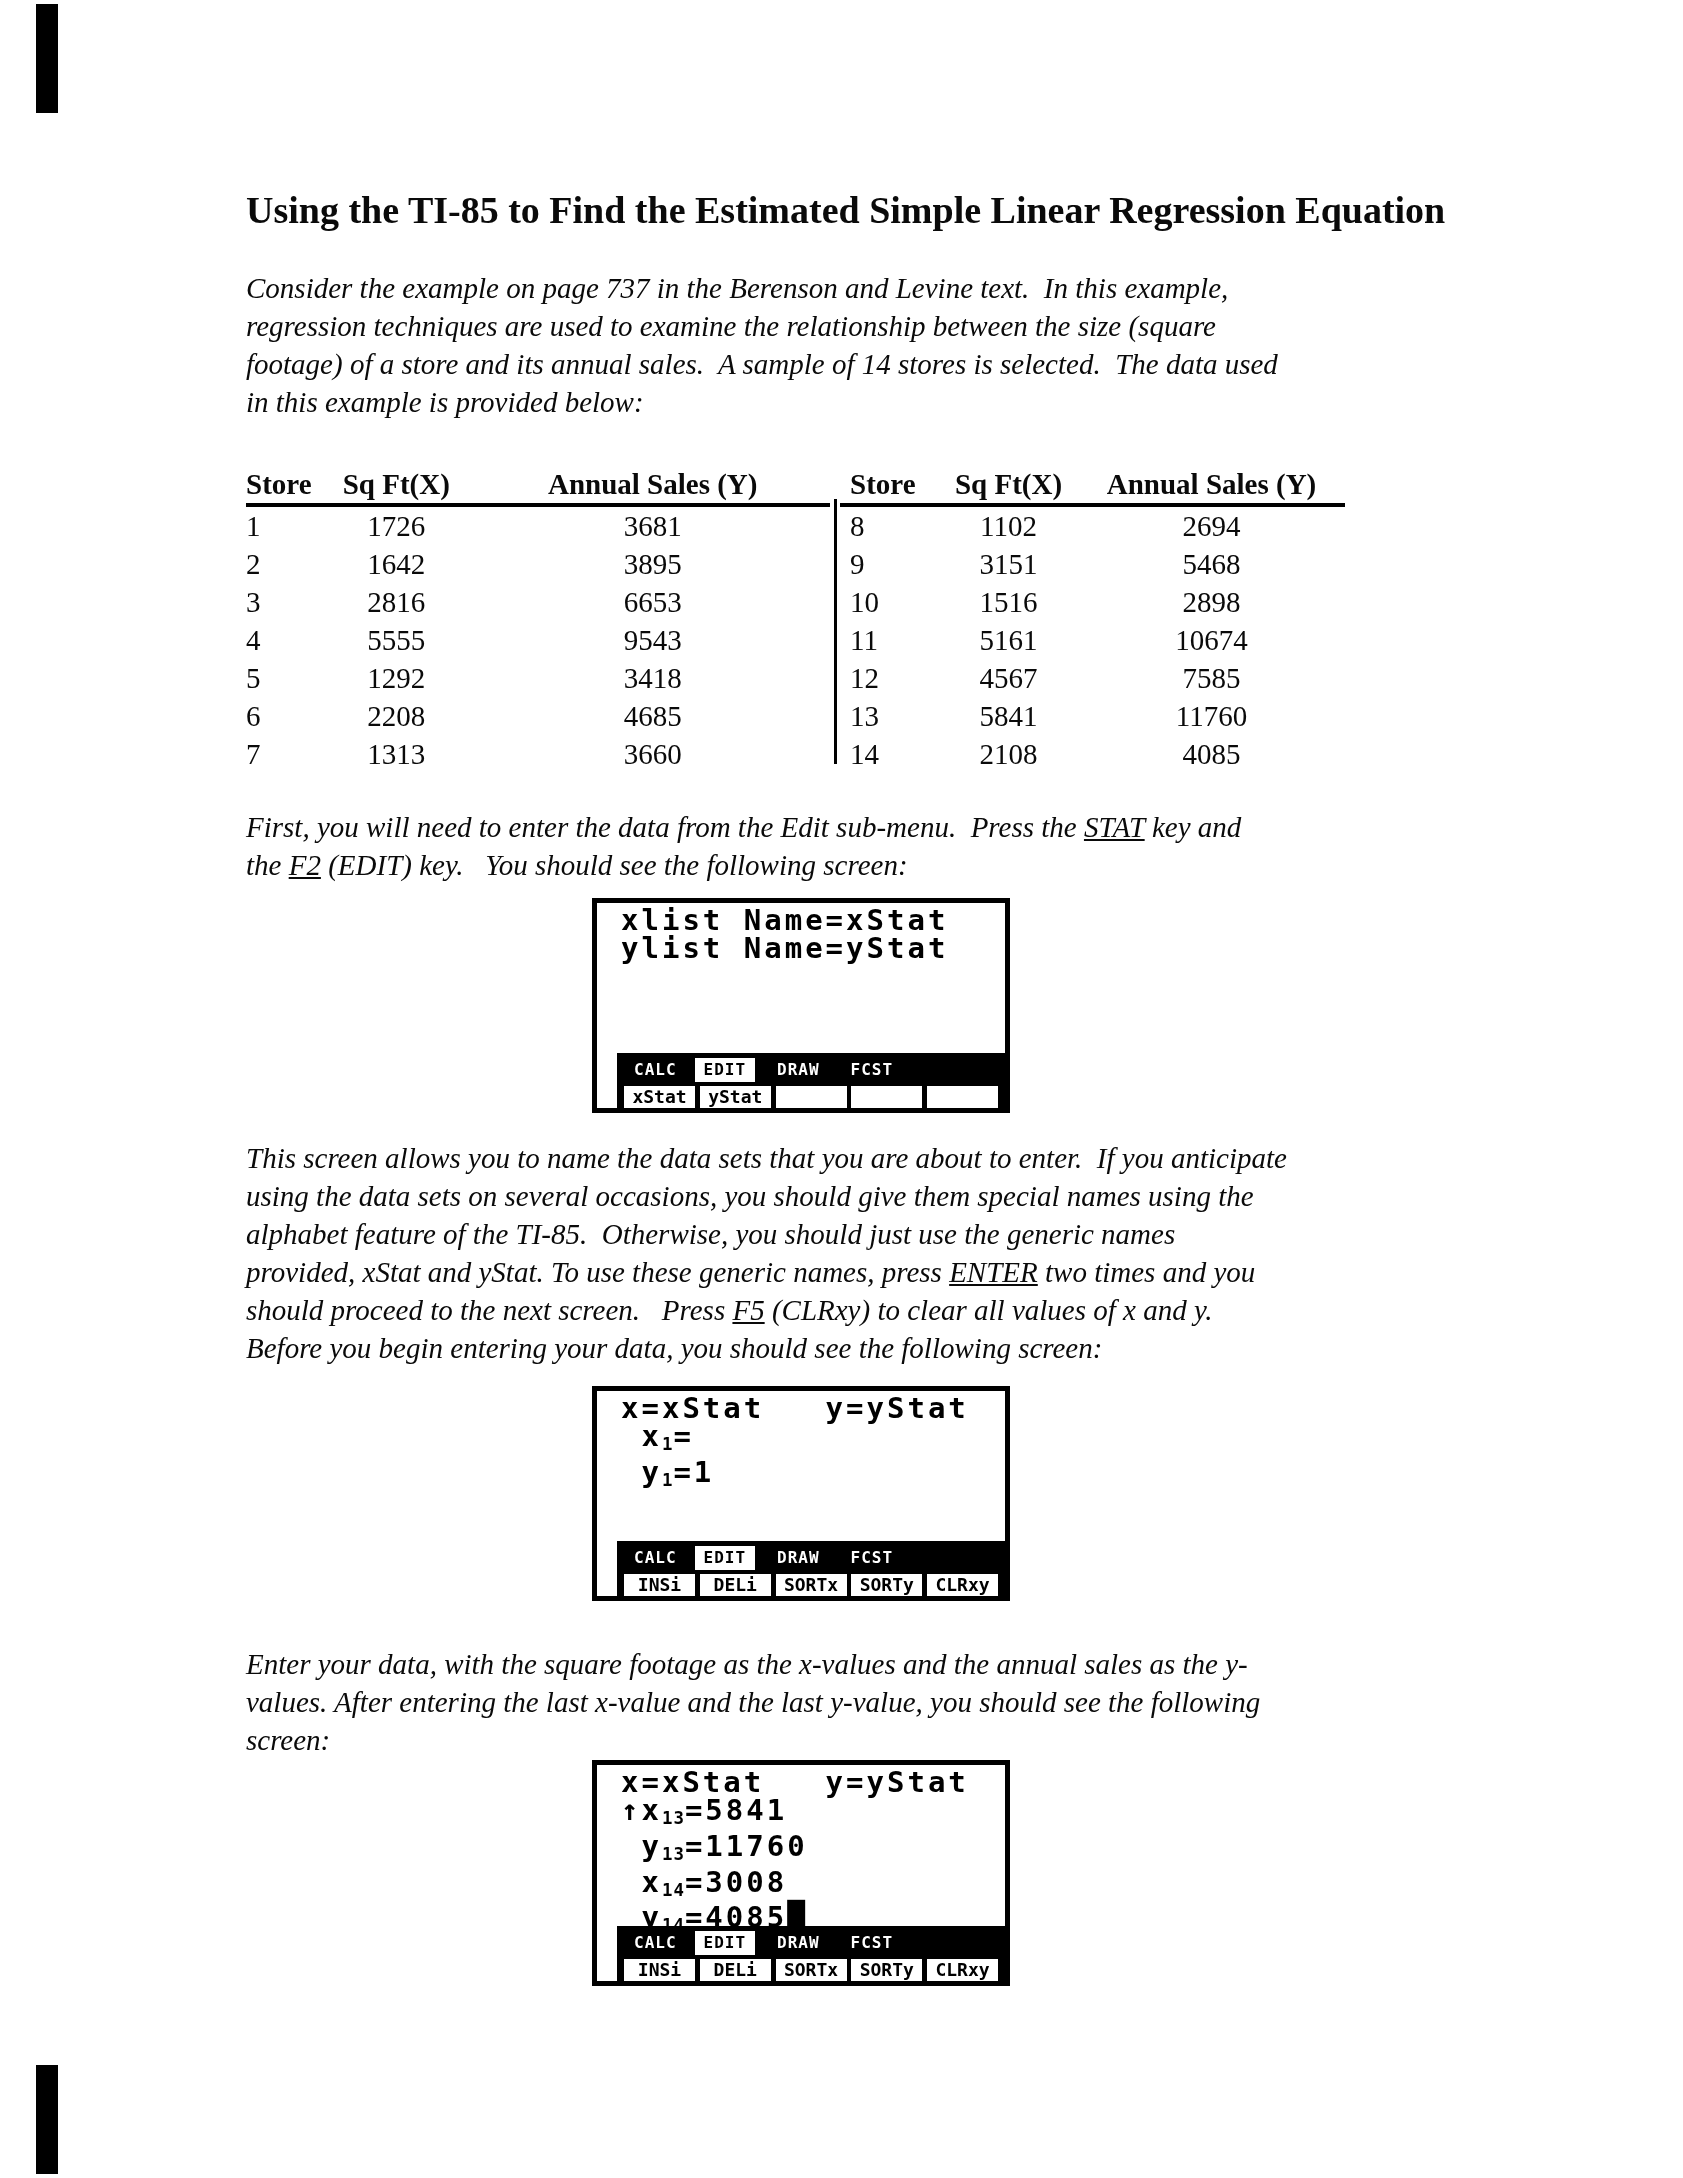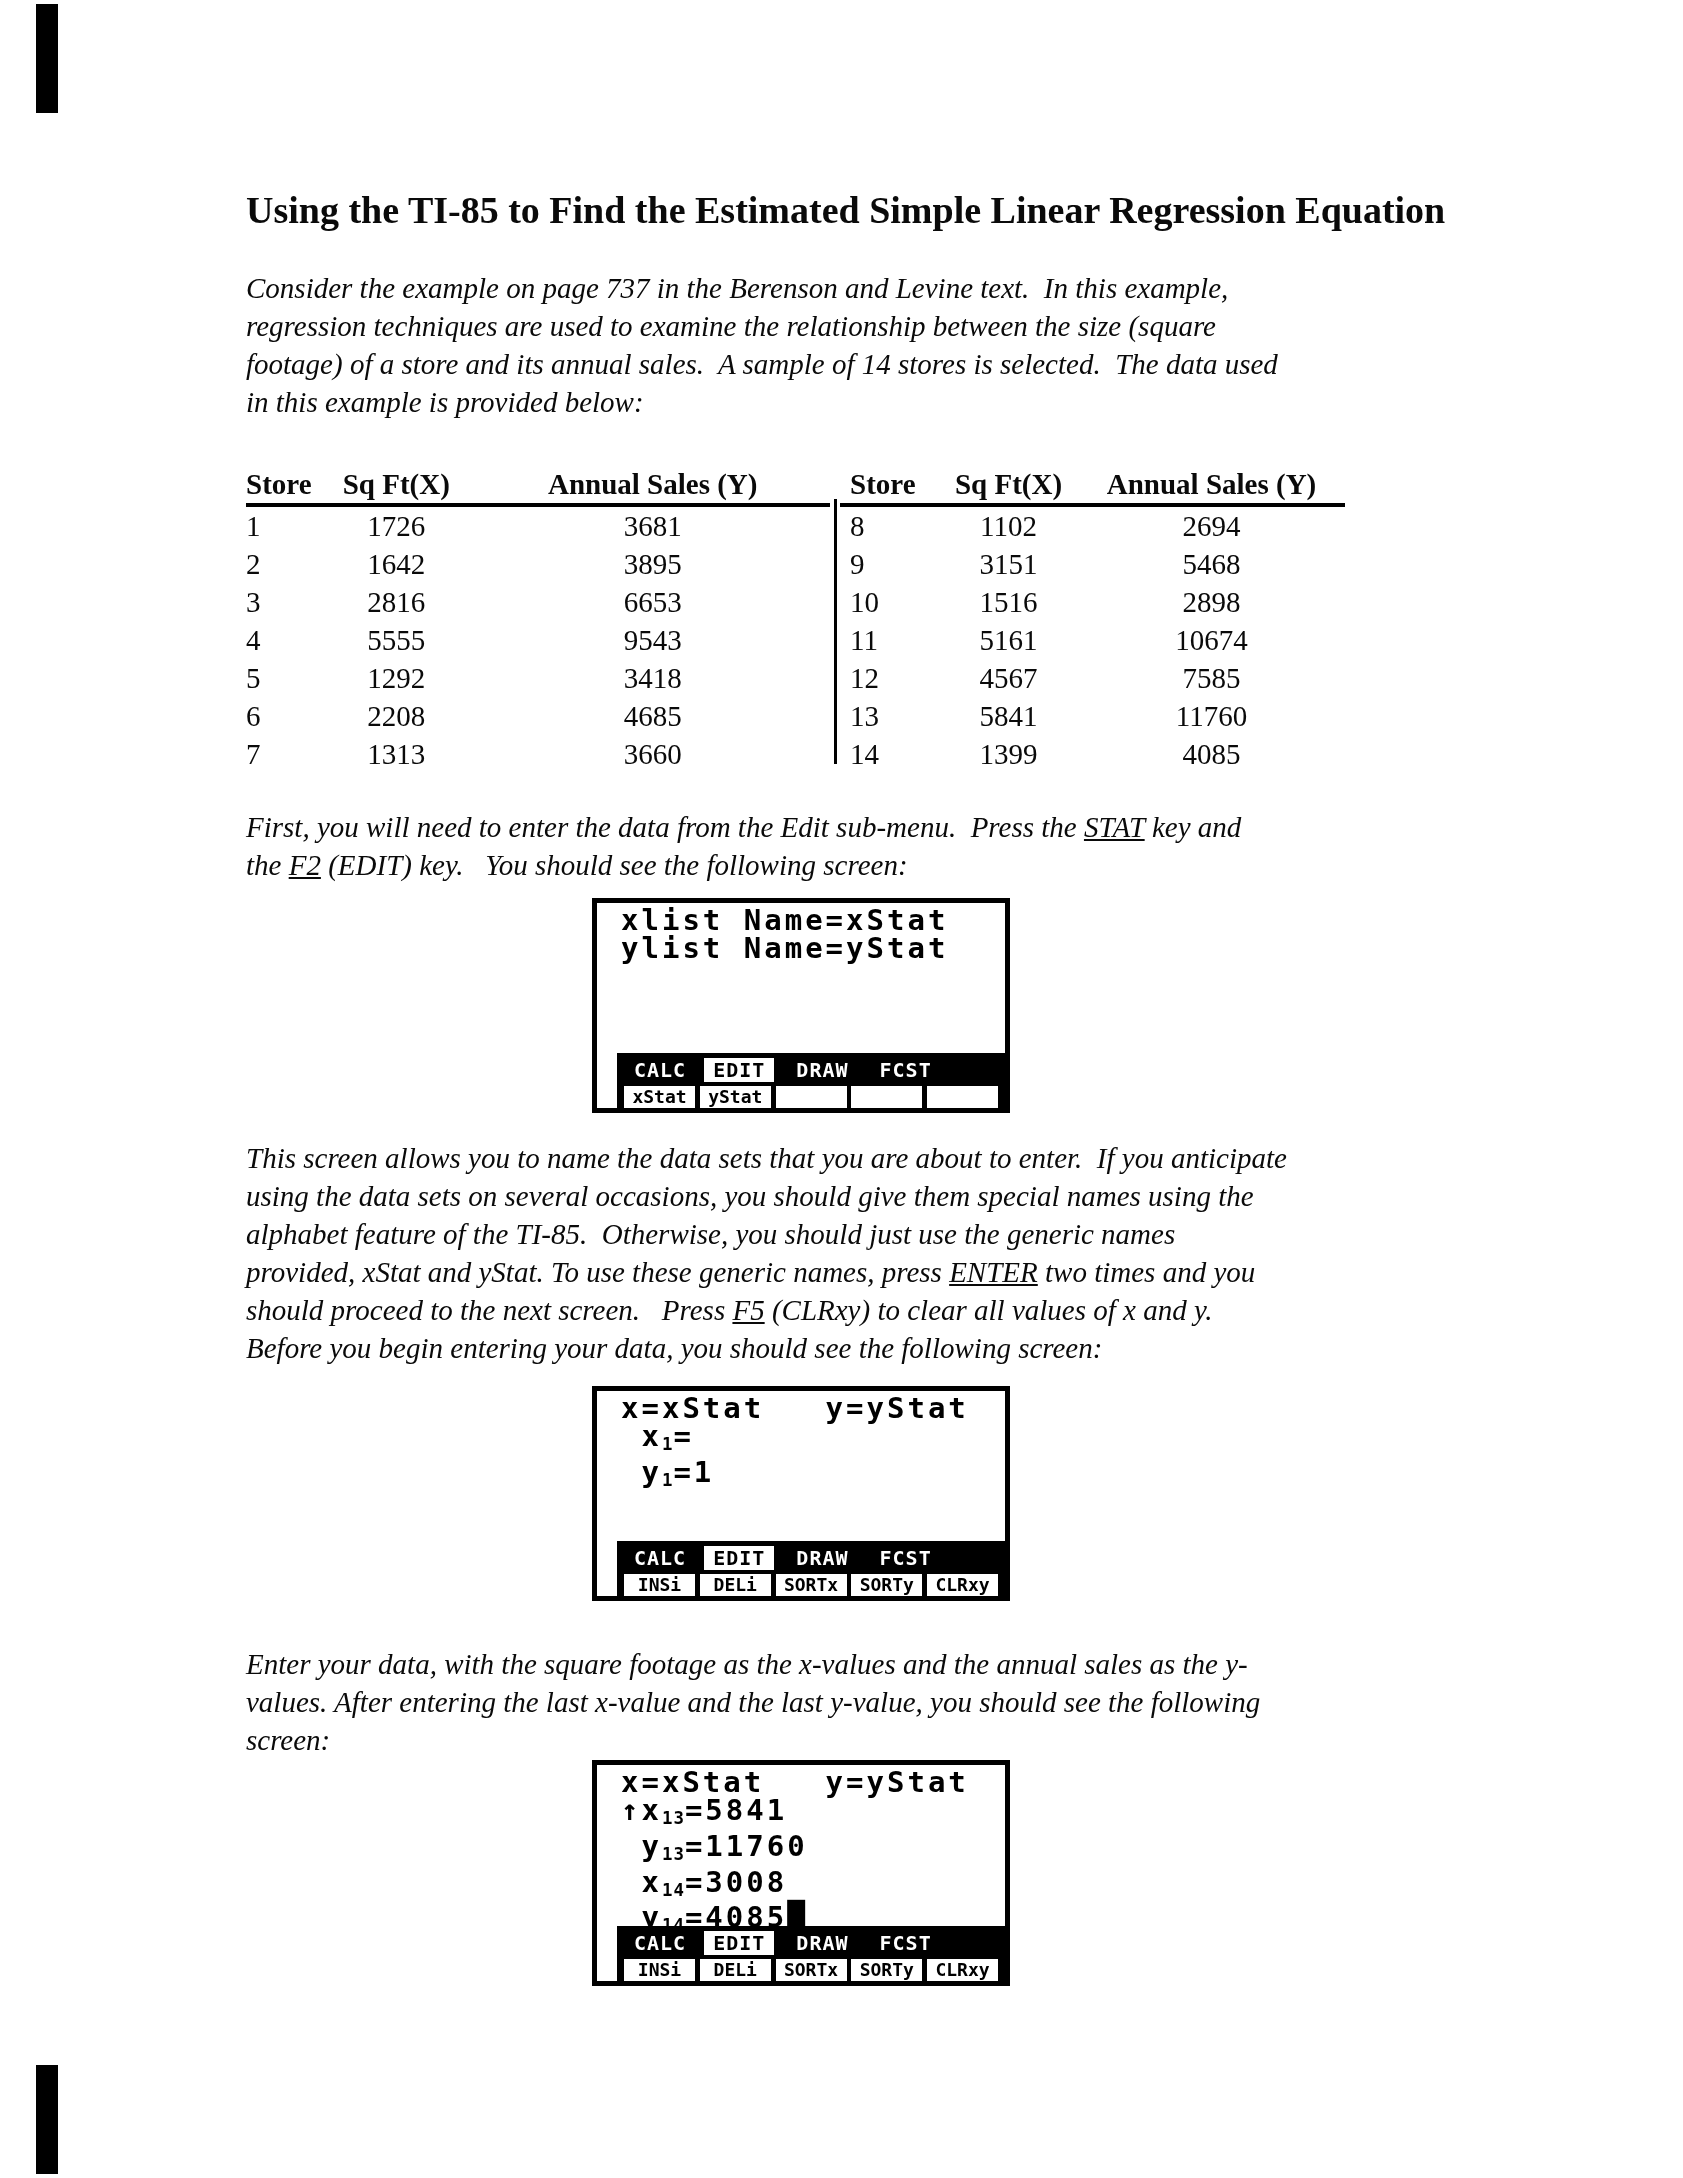--- a/index.html
+++ b/index.html
@@ -34,21 +34,21 @@
     position:absolute;left:592px;width:418px;box-sizing:border-box;
     border:5px solid #000;background:#fff;
     font-family:"DejaVu Sans Mono", monospace;font-weight:bold;padding-left:20px;
   }
   .cs-body{background:#fff;padding:3px 0 0 4px;overflow:hidden;}
   .cs-line{white-space:pre;font-size:29px;line-height:28px;letter-spacing:3px;color:#000;}
   .sub{font-size:0.6em;vertical-align:-0.22em;letter-spacing:1px;}
   .cs-menu{background:#000;height:55px;box-sizing:border-box;padding-top:5px;}
   .cs-menu-top{height:24px;margin-bottom:4px;}
   .m1{
-    display:inline-block;color:#fff;font-size:20px;letter-spacing:1px;
+    display:inline-block;color:#fff;font-size:16px;letter-spacing:1px;
     line-height:22px;white-space:pre;
   }
   .m1:nth-child(1){margin-left:17px;}
   .m1:nth-child(2){margin-left:18px;}
   .m1:nth-child(3){margin-left:22px;}
   .m1:nth-child(4){margin-left:31px;}
   .m1.active{background:#fff;color:#000;padding:1px 9px;}
   .cs-menu-bottom{display:flex;justify-content:space-between;padding:0 7px;}
   .m2{
     display:inline-block;width:71px;height:22px;background:#fff;color:#000;
@@ -153,21 +153,21 @@
           <td>4567</td>
           <td>7585</td>
         </tr>
         <tr>
           <td>13</td>
           <td>5841</td>
           <td>11760</td>
         </tr>
         <tr>
           <td>14</td>
-          <td>1399</td>
+          <td>2108</td>
           <td>4085</td>
         </tr>
       </tbody>
   </table>
 </div>
 
 <div class="abs para" style="top:808px;">
   <div class="para-line"><span>First, you will need to enter the data from the Edit sub-menu.  Press the </span><span class="u">STAT</span><span> key and</span></div>
   <div class="para-line"><span>the </span><span class="u">F2</span><span> (EDIT) key.   You should see the following screen:</span></div>
 </div>

